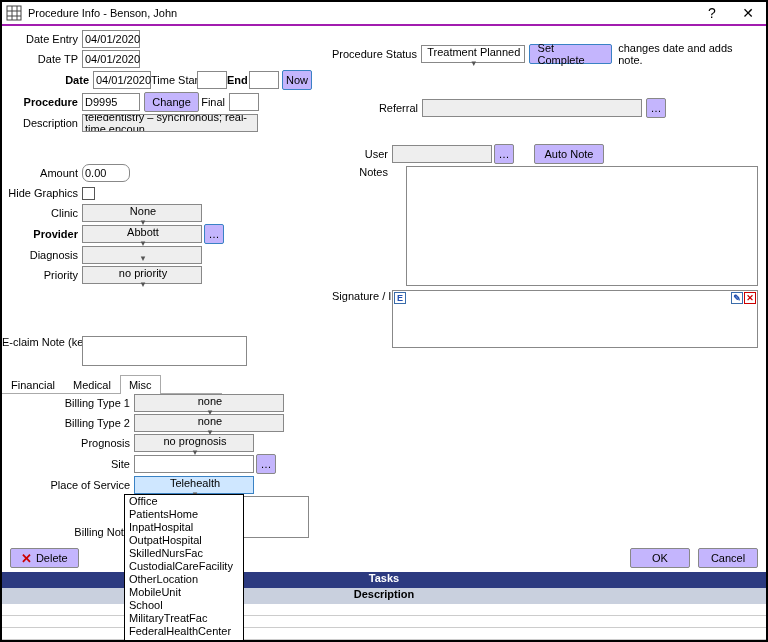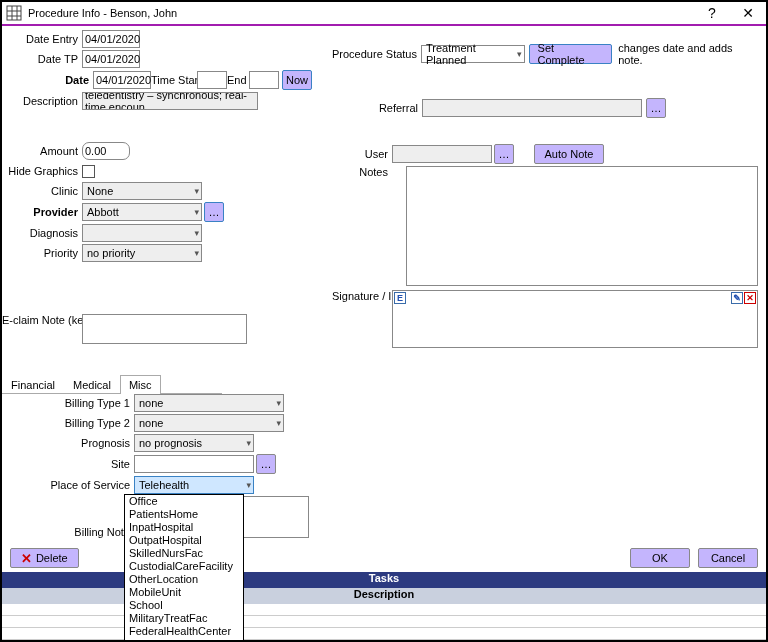--- a/index.html
+++ b/index.html
@@ -6,21 +6,21 @@
   body { margin: 0; padding: 0; background: #fff; width: 768px; height: 642px; overflow: hidden; border: 2px solid #000; }
   .titlebar { height: 24px; display: flex; align-items: center; padding: 0 0 0 4px; border-bottom: 2px solid #a21caf; }
   .titlebar .app-icon { width: 16px; height: 16px; margin-right: 6px; }
   .titlebar .title { flex: 1; }
   .titlebar .ctl { width: 36px; text-align: center; font-size: 14px; line-height: 24px; }
   .content { position: relative; padding: 4px 8px; height: calc(100% - 24px); }
   .row { display: flex; align-items: center; margin-bottom: 2px; min-height: 18px; }
   .lbl { text-align: right; padding-right: 4px; white-space: nowrap; }
   .fld { height: 18px; border: 1px solid #888; background: #fff; padding: 0 2px; display: inline-flex; align-items: center; }
   .fld.grey { background: #eee; }
-  .sel { height: 18px; border: 1px solid #888; background: #eee; display: inline-flex; align-items: center; justify-content: space-between; padding: 0 2px 0 4px; }
+  .sel { height: 18px; border: 1px solid #888; background: #eee; display: inline-flex; align-items: center; justify-content: space-between; padding: 0 2px 0 4px; flex-direction: column; }
   .sel .chev { font-size: 9px; color: #555; }
   .sel.open { background: #cfe7ff; border-color:#3a82c4; }
   .btn { height: 20px; border: 1px solid #888; background: #c4b5fd; display: inline-flex; align-items: center; justify-content: center; padding: 0 8px; border-radius: 2px; }
   .btn.sq { width: 20px; padding: 0; }
   .chk { width: 13px; height: 13px; border: 1px solid #555; background: #fff; }
   .textarea { border: 1px solid #888; background: #fff; }
   .bold { font-weight: bold; }
   
   .tabs { display: flex; margin-top: 6px; border-bottom: 1px solid #aaa; width: 220px; }
   .tab { padding: 3px 8px; border: 1px solid transparent; border-bottom: none; position: relative; top: 1px; }
@@ -70,25 +70,32 @@
     <div class="row">
         <span class="lbl" style="width:80px;">Date TP</span>
       <span class="fld" style="width:58px;">04/01/2020</span>
       </div>
 
     <div class="row">
       <span class="lbl bold" style="width:80px;margin-left:11px;">Date</span>
       <span class="fld" style="width:58px;">04/01/2020</span>
       <span class="lbl" style="width:46px;">Time Start</span>
       <span class="fld" style="width:30px;"></span>
-      <span class="lbl" style="width:22px;">End</span>
+      <span class="lbl" style="width:22px;font-weight:bold;">End</span>
       <span class="fld" style="width:30px;"></span>
       <span class="btn" style="margin-left:3px;padding:0 3px;border-color:#3a82c4;">Now</span>
     </div>
 
+    <div class="row">
+      <span class="lbl bold" style="width:80px;">Procedure</span>
+      <span class="fld" style="width:58px;">D9995</span>
+      <span class="btn" style="margin-left:4px;width:55px;">Change</span>
+      <span class="lbl" style="width:30px;">Final</span>
+      <span class="fld" style="width:30px;"></span>
+    </div>
 
     <div class="row">
         <span class="lbl" style="width:80px;">Description</span>
       <span class="fld grey" style="width:176px;overflow:hidden;">teledentistry – synchronous; real-time encoun</span>
       </div>
 
     <div style="height:30px;"></div>
 
     <div class="row">
         <span class="lbl" style="width:80px;">Amount</span>

